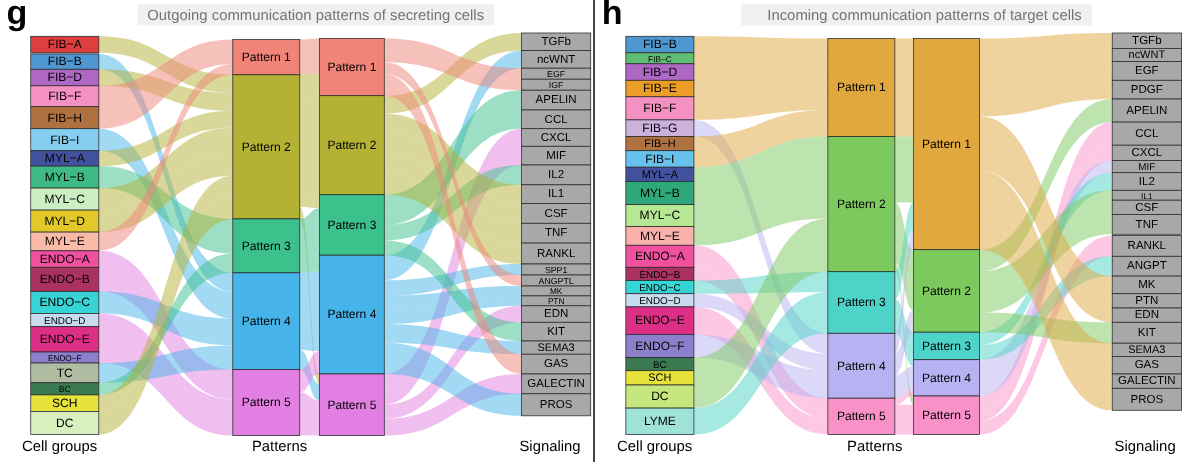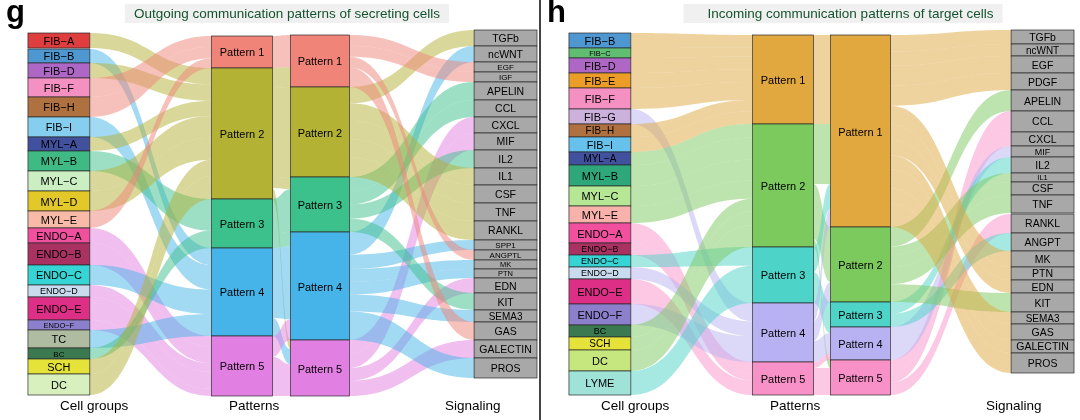--- a/index.html
+++ b/index.html
@@ -1,30 +1,30 @@
 <!DOCTYPE html>
 <html><head>
 <meta charset="utf-8">
 <style>
   html,body{margin:0;padding:0;background:#fff;}
   .figure{position:relative;width:1080px;height:420px;background:#fff;display:flex;
           font-family:"Liberation Sans","DejaVu Sans",sans-serif;overflow:hidden;}
   .panel{position:relative;width:539px;height:420px;background:#fff;}
   .divider{width:2px;background:#444;height:420px;}
   .corner-letter{position:absolute;top:-6px;left:6px;font-size:31px;font-weight:bold;color:#000;z-index:3;}
-  .strip-title{position:absolute;top:4px;background:#F0F0F0;color:#14532d;font-size:13.5px;
+  .strip-title{position:absolute;top:4px;background:#F0F0F0;color:#737373;font-size:13.5px;
                padding:2px 9px;white-space:nowrap;z-index:2;transform:translateX(-50%);}
   .panel-g .strip-title{left:287px;}
-  .panel-h .strip-title{left:302px;padding-left:24px;}
+  .panel-h .strip-title{left:292px;padding-left:24px;}
   .alluvial{position:absolute;left:0;top:0;width:539px;height:420px;}
   .alluvial text{font-family:"Liberation Sans","DejaVu Sans",sans-serif;}
   .axis-label{position:absolute;top:398px;font-size:13.5px;color:#000;z-index:2;}
-  .axis-left{left:20px;margin-left:40px;}
+  .axis-left{left:20px;}
   .axis-mid{left:229px;width:104px;text-align:left;}
-  .axis-right{left:445px;width:110px;text-align:left;}
+  .axis-right{left:445px;width:110px;text-align:center;}
 </style>
 </head>
 <body>
 
 <div class="figure">
 
   <div class="panel panel-g">
     <div class="corner-letter">g</div>
     <div class="strip-title">Outgoing communication patterns of secreting cells</div>
     <svg class="alluvial" id="alluvial-g" viewBox="0 0 540 420" preserveAspectRatio="none">

